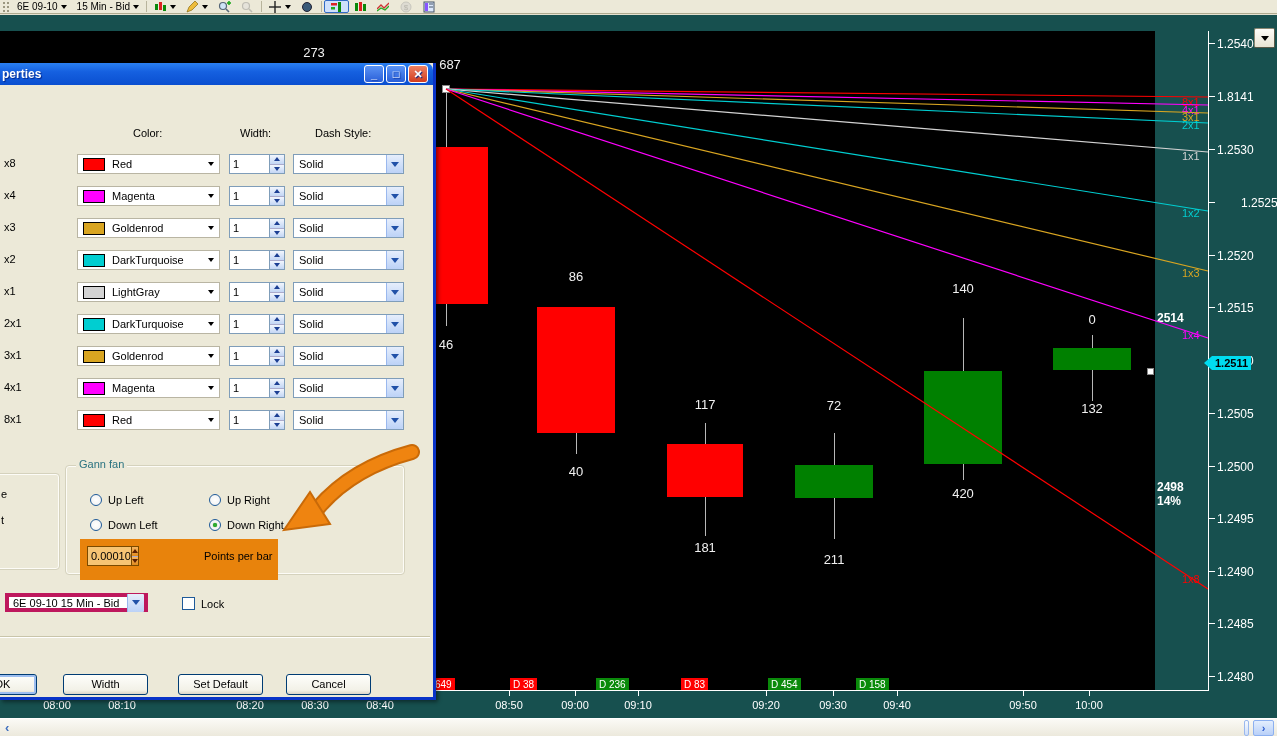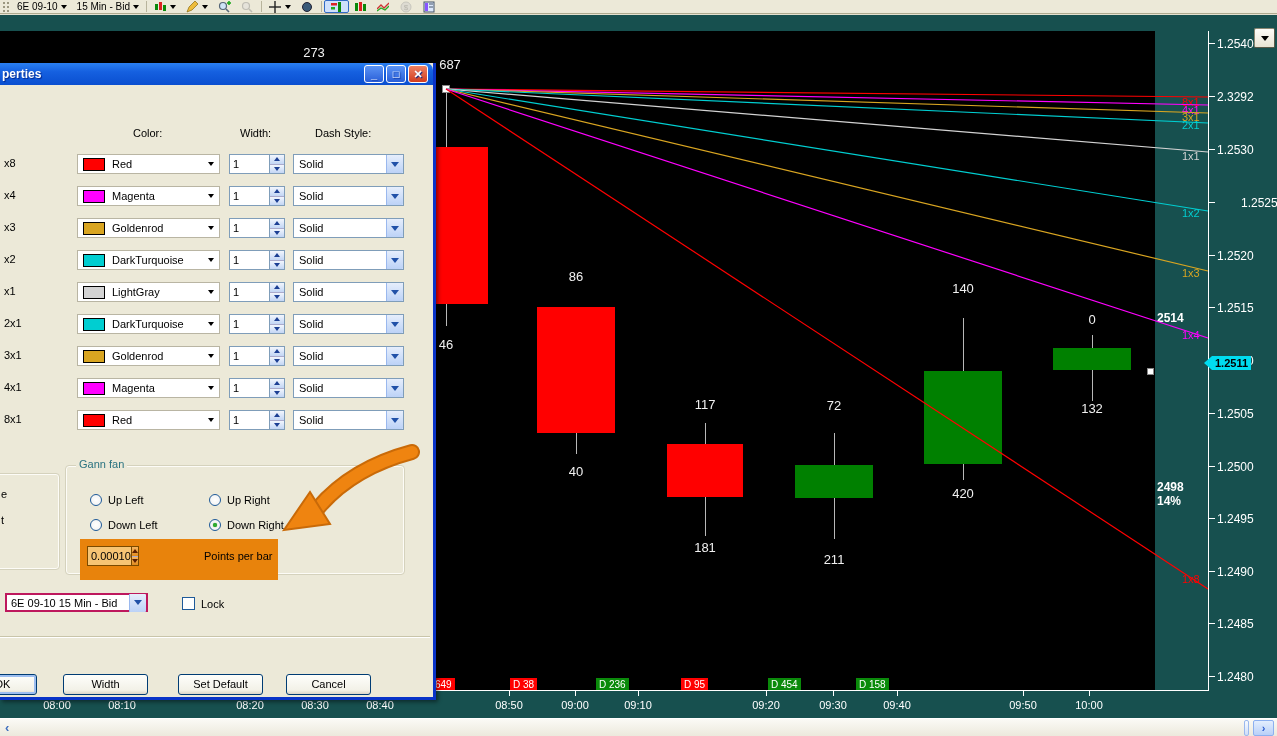--- a/index.html
+++ b/index.html
@@ -80,21 +80,21 @@
   .radio{position:absolute;display:flex;align-items:center;gap:6px;}
   .rcirc{width:12px;height:12px;border-radius:50%;border:1px solid #1e5a99;background:radial-gradient(#fff,#efefef);position:relative;}
   .rcirc.sel::after{content:"";position:absolute;left:3px;top:3px;width:4px;height:4px;border-radius:50%;background:#2fae2f;box-shadow:0 0 1px #157015;}
   .orange-panel{position:absolute;left:14px;top:73px;width:198px;height:41px;background:#e8830c;}
   .pts-spin{position:absolute;left:7px;top:7px;width:52px;height:20px;border:1px solid #7a4a00;background:#f6c474;display:flex;}
   .pts-spin .val{flex:1;padding:3px 0 0 3px;color:#000;}
   .pts-spin .spin-btns{border-left:1px solid #7a4a00;}
   .pts-spin .spin-b{background:linear-gradient(#f8b45e,#e08a1e);}
   .pts-spin .tri-u{border-bottom-color:#5c1f00;}
   .pts-spin .tri-d{border-top-color:#5c1f00;}
-  .series-combo{position:absolute;left:5px;top:508px;width:143px;height:19px;background:#fff;border:2px solid #be185d;display:flex;align-items:center;}
+  .series-combo{position:absolute;left:5px;top:508px;width:143px;height:19px;background:#fff;border:4px solid #be185d;display:flex;align-items:center;}
   .series-combo .dtext{flex:1;padding-left:4px;white-space:nowrap;overflow:hidden;}
   .checkbox{position:absolute;left:182px;top:512px;display:flex;align-items:center;gap:6px;}
   .cbox{width:13px;height:13px;background:#fff;border:1px solid #1e5a99;}
   .divider{position:absolute;left:0;top:551px;width:430px;height:2px;border-top:1px solid #c9c5aa;border-bottom:1px solid #fff;}
   .xp-btn{position:absolute;top:589px;height:21px;border:1px solid #003c74;border-radius:3px;
     background:linear-gradient(#fefefb,#f2f1e7 80%,#dcd5c8);font-size:11px;font-family:"Liberation Sans",sans-serif;
     color:#000;text-align:center;line-height:19px;padding:0;}
   .xp-btn.focus{box-shadow:0 0 0 2px #9dbef0 inset;}
 
   .arrow-svg{position:absolute;left:0;top:0;width:1277px;height:736px;pointer-events:none;z-index:20;}
@@ -257,21 +257,21 @@
         <div class="fan-label" style="left: 1182px; top: 141px; color: rgb(211, 211, 211);">1x1</div>
         <div class="fan-label" style="left: 1182px; top: 198px; color: rgb(0, 206, 209);">1x2</div>
         <div class="fan-label" style="left: 1182px; top: 258px; color: rgb(217, 165, 33);">1x3</div>
         <div class="fan-label" style="left: 1182px; top: 320px; color: rgb(255, 0, 255);">1x4</div>
         <div class="fan-label" style="left: 1182px; top: 564px; color: rgb(255, 0, 0);">1x8</div>
         <div class="handle" style="left: 442px; top: 70px;"></div>
         <div class="handle" style="left: 1147px; top: 353px; width: 7px; height: 7px;"></div>
         <div class="badge" style="left: 432px; background: rgb(255, 0, 0);">649</div>
         <div class="badge" style="left: 510px; background: rgb(255, 0, 0);">D 38</div>
         <div class="badge" style="left: 596px; background: rgb(10, 138, 10);">D 236</div>
-        <div class="badge" style="left: 681px; background: rgb(255, 0, 0);">D 95</div>
+        <div class="badge" style="left: 681px; background: rgb(255, 0, 0);">D 83</div>
         <div class="badge" style="left: 768px; background: rgb(10, 138, 10);">D 454</div>
         <div class="badge" style="left: 856px; background: rgb(10, 138, 10);">D 158</div>
         <div class="side-label" style="left: 1157px; top: 303px;">2514</div>
         <div class="side-label" style="left: 1157px; top: 472px;">2498</div>
         <div class="side-label" style="left: 1157px; top: 486px;">14%</div>
       </div>
     <svg class="fan-svg" id="fan-svg">
         <line x1="446" y1="74" x2="1208" y2="82" stroke="#ff0000" stroke-width="1.2"></line>
         <line x1="446" y1="74" x2="1208" y2="90" stroke="#ff00ff" stroke-width="1.2"></line>
         <line x1="446" y1="74" x2="1208" y2="98" stroke="#d9a521" stroke-width="1.2"></line>
@@ -281,21 +281,21 @@
         <line x1="446" y1="74" x2="1208" y2="256" stroke="#d9a521" stroke-width="1.2"></line>
         <line x1="446" y1="74" x2="1208" y2="323" stroke="#ff00ff" stroke-width="1.2"></line>
         <line x1="446" y1="74" x2="1208" y2="574" stroke="#ff0000" stroke-width="1.2"></line>
       </svg>
     <div class="plot-bottom"></div>
     <div class="axis-line"></div>
     <div id="axis-layer">
         <div class="ptick" style="left: 1208px; top: 28px;"></div>
         <div class="plabel" style="left: 1217px; top: 29px;">1.2540</div>
         <div class="ptick" style="left: 1208px; top: 81px;"></div>
-        <div class="plabel" style="left: 1217px; top: 82px;">2.3292</div>
+        <div class="plabel" style="left: 1217px; top: 82px;">1.8141</div>
         <div class="ptick" style="left: 1208px; top: 134px;"></div>
         <div class="plabel" style="left: 1217px; top: 135px;">1.2530</div>
         <div class="ptick" style="left: 1208px; top: 187px;"></div>
         <div class="plabel" style="left: 1241px; top: 188px;">1.2525</div>
         <div class="ptick" style="left: 1208px; top: 240px;"></div>
         <div class="plabel" style="left: 1217px; top: 241px;">1.2520</div>
         <div class="ptick" style="left: 1208px; top: 292px;"></div>
         <div class="plabel" style="left: 1217px; top: 293px;">1.2515</div>
         <div class="ptick" style="left: 1208px; top: 345px;"></div>
         <div class="plabel" style="left: 1217px; top: 346px;">1.2510</div>

